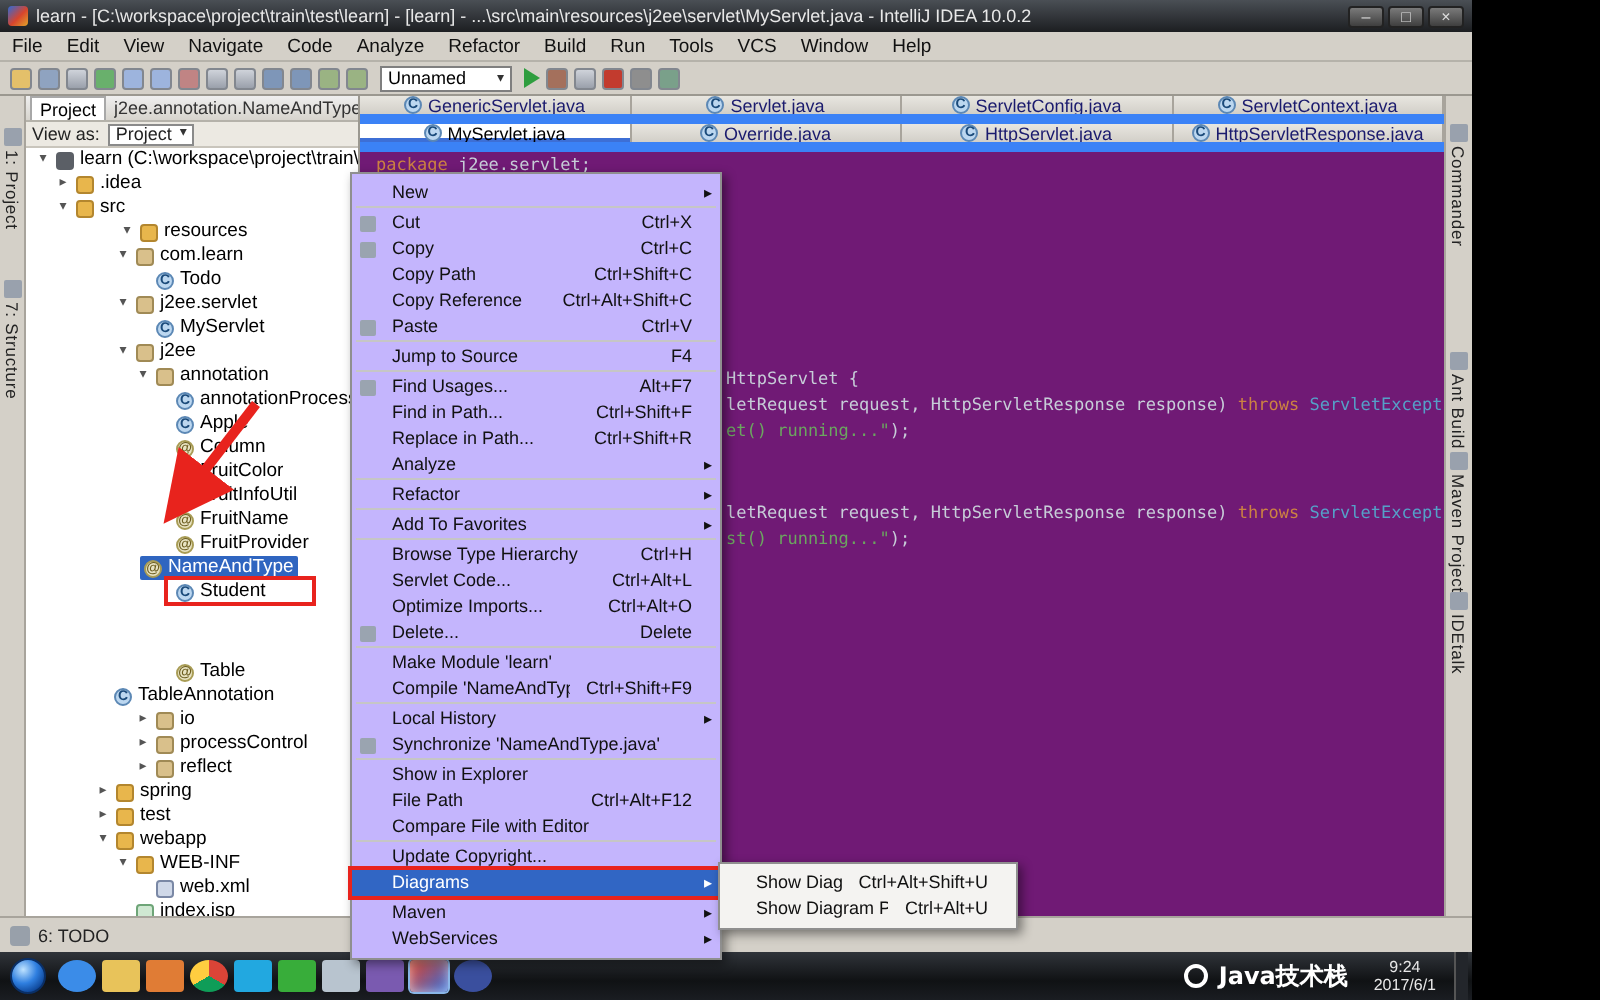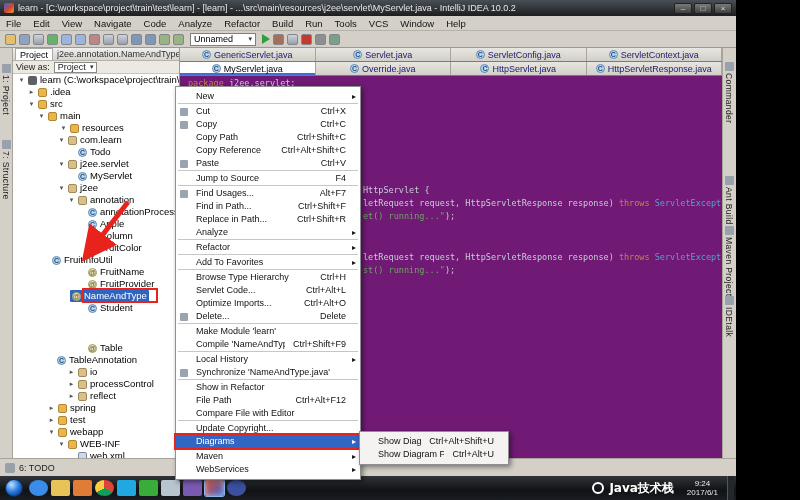--- a/index.html
+++ b/index.html
@@ -46,21 +46,21 @@
   .ic-project{background:#5b5f66}
   .ic-folder{background:#e8b64c;border:1px solid #b3862e}
   .ic-package{background:#d9c08b;border:1px solid #a08a55}
   .ic-class{background:#bcd7f0;border:1px solid #5c88b5;color:#1a4a7a;border-radius:50%}
   .ic-annotation{background:#e8e3c2;border:1px solid #a89c55;color:#6b5c1e;border-radius:50%}
   .ic-xml{background:#cfd8e8;border:1px solid #7a88a5}
   .ic-jsp{background:#cfe8d2;border:1px solid #6ea578}
   .ic-file{background:#eeeeee;border:1px solid #999}
   
   .editor{flex:1;display:flex;flex-direction:column;min-width:0}
-  .tabrow{height:14px;flex:none;display:flex;background:#cfccc4;border-bottom:1px solid #3b82f6}
+  .tabrow{height:14px;flex:none;display:flex;background:#cfccc4;border-bottom:5px solid #3b82f6}
   .etab{flex:1;display:flex;align-items:center;justify-content:center;gap:3px;font-size:9px;color:#1b1b6e;border-right:1px solid #a8a49c;background:linear-gradient(#e8e6e0,#d2cfc8);overflow:hidden;white-space:nowrap}
   .etab.sel{background:#fff;box-shadow:inset 0 -2px 0 #3d6fd6;color:#000}
   .econtent{flex:1;background:#701a75;position:relative;overflow:hidden;font-family:"DejaVu Sans Mono",monospace;font-size:8.5px}
   .cline{position:absolute;white-space:pre}
   .c-kw{color:#cc8242}.c-pl{color:#c7cdd8}.c-ty{color:#55a0c8}.c-st{color:#6ba65f}
   
   .bstrip{height:18px;background:#d4d0c8;border-top:1px solid #a8a49c;display:flex;align-items:center;gap:4px;padding:0 5px;font-size:9px;color:#222}
   .bicon{width:10px;height:10px;background:#98a0aa;border-radius:2px}
   .taskbar{height:24px;background:linear-gradient(#30343a,#101214 60%,#1a1d22);display:flex;align-items:center;padding:0 2px;gap:3px}
   .orb{width:18px;height:18px;flex:none;border-radius:50%;background:radial-gradient(circle at 35% 30%,#bfe3ff,#2f7fe0 45%,#0a3f8f 82%);border:1px solid #0a2f66;margin:0 3px}
@@ -76,21 +76,21 @@
   .tki.picture-icon{background:#7a5ab0}
   .tki.intellij-icon{background:linear-gradient(135deg,#e8452d,#2d6bd8)}
   .tki.eclipse-icon{background:#3a4f9e;border-radius:50%}
   .tki.active{box-shadow:0 0 0 1px #8ab6e8,inset 0 0 6px rgba(255,255,255,.6)}
   .spacer{flex:1}
   .wm{display:flex;align-items:center;gap:5px;color:#fff;font-size:12px;font-weight:bold;font-family:"DejaVu Sans",sans-serif;white-space:nowrap}
   .wmlogo{width:12px;height:12px;border:2px solid #fff;border-radius:50%}
   .clock{display:flex;flex-direction:column;align-items:center;color:#e8e8e8;font-size:8px;line-height:9px;margin:0 6px 0 10px}
   .showdesk{width:7px;height:24px;border-left:1px solid #555;background:#23262b}
   
-  .cmenu{position:absolute;left:175px;top:86px;width:186px;background:#ffffff;border:1px solid #8f8f8f;box-shadow:2px 2px 5px rgba(0,0,0,.45);padding:3px 0;z-index:10;font-size:9px;color:#111}
+  .cmenu{position:absolute;left:175px;top:86px;width:186px;background:#c4b5fd;border:1px solid #8f8f8f;box-shadow:2px 2px 5px rgba(0,0,0,.45);padding:3px 0;z-index:10;font-size:9px;color:#111}
   .mrow{height:13px;line-height:13px;display:flex;align-items:center;padding:0 14px 0 20px;position:relative;white-space:nowrap}
   .micon{position:absolute;left:4px;top:3px;width:8px;height:8px;background:#9aa4b0;border-radius:1px}
   .ml{flex:1;overflow:hidden}
   .msc{margin-left:8px}
   .arr{position:absolute;right:4px;font-size:8px}
   .mrow.hl{background:#3166c4;color:#fff;box-shadow:0 0 0 2px #e8231d;z-index:2}
   .msep{height:2px;border-top:1px solid #c6c6c6;margin:0 2px}
   .smenu{position:absolute;left:359px;top:431px;width:150px;background:#f4f3f1;border:1px solid #8f8f8f;box-shadow:2px 2px 5px rgba(0,0,0,.45);padding:3px 0;z-index:11;font-size:9px;color:#111}
   .smenu .mrow{padding-left:18px}
   
@@ -193,27 +193,20 @@
               <span class="tlabel">.idea</span>
             </span>
           </div>
           <div class="trow" style="padding-left: 14px;">
             <span class="tgl">▾</span>
             <span class="tinner">
               <span class="ticon ic-folder"></span>
               <span class="tlabel">src</span>
             </span>
           </div>
-          <div class="trow" style="padding-left: 24px;">
-            <span class="tgl">▾</span>
-            <span class="tinner">
-              <span class="ticon ic-folder"></span>
-              <span class="tlabel">main</span>
-            </span>
-          </div>
           <div class="trow" style="padding-left: 46px;">
             <span class="tgl">▾</span>
             <span class="tinner">
               <span class="ticon ic-folder"></span>
               <span class="tlabel">resources</span>
             </span>
           </div>
           <div class="trow" style="padding-left: 44px;">
             <span class="tgl">▾</span>
             <span class="tinner">
@@ -277,21 +270,21 @@
               <span class="tlabel">Column</span>
             </span>
           </div>
           <div class="trow" style="padding-left: 64px;">
             <span class="tgl"></span>
             <span class="tinner">
               <span class="ticon ic-annotation">@</span>
               <span class="tlabel">FruitColor</span>
             </span>
           </div>
-          <div class="trow" style="padding-left: 28px;">
+          <div class="trow" style="padding-left: 64px;">
             <span class="tgl"></span>
             <span class="tinner">
               <span class="ticon ic-class">C</span>
               <span class="tlabel">FruitInfoUtil</span>
             </span>
           </div>
           <div class="trow" style="padding-left: 64px;">
             <span class="tgl"></span>
             <span class="tinner">
               <span class="ticon ic-annotation">@</span>
@@ -596,21 +589,21 @@
       <div class="mrow">
         <span class="ml">Local History</span>
         <span class="arr">▸</span>
       </div>
       <div class="mrow">
         <span class="micon"></span>
         <span class="ml">Synchronize 'NameAndType.java'</span>
       </div>
       <div class="msep"></div>
       <div class="mrow">
-        <span class="ml">Show in Refactor</span>
+        <span class="ml">Show in Explorer</span>
       </div>
       <div class="mrow">
         <span class="ml">File Path</span>
         <span class="msc">Ctrl+Alt+F12</span>
       </div>
       <div class="mrow">
         <span class="ml">Compare File with Editor</span>
       </div>
       <div class="msep"></div>
       <div class="mrow">

